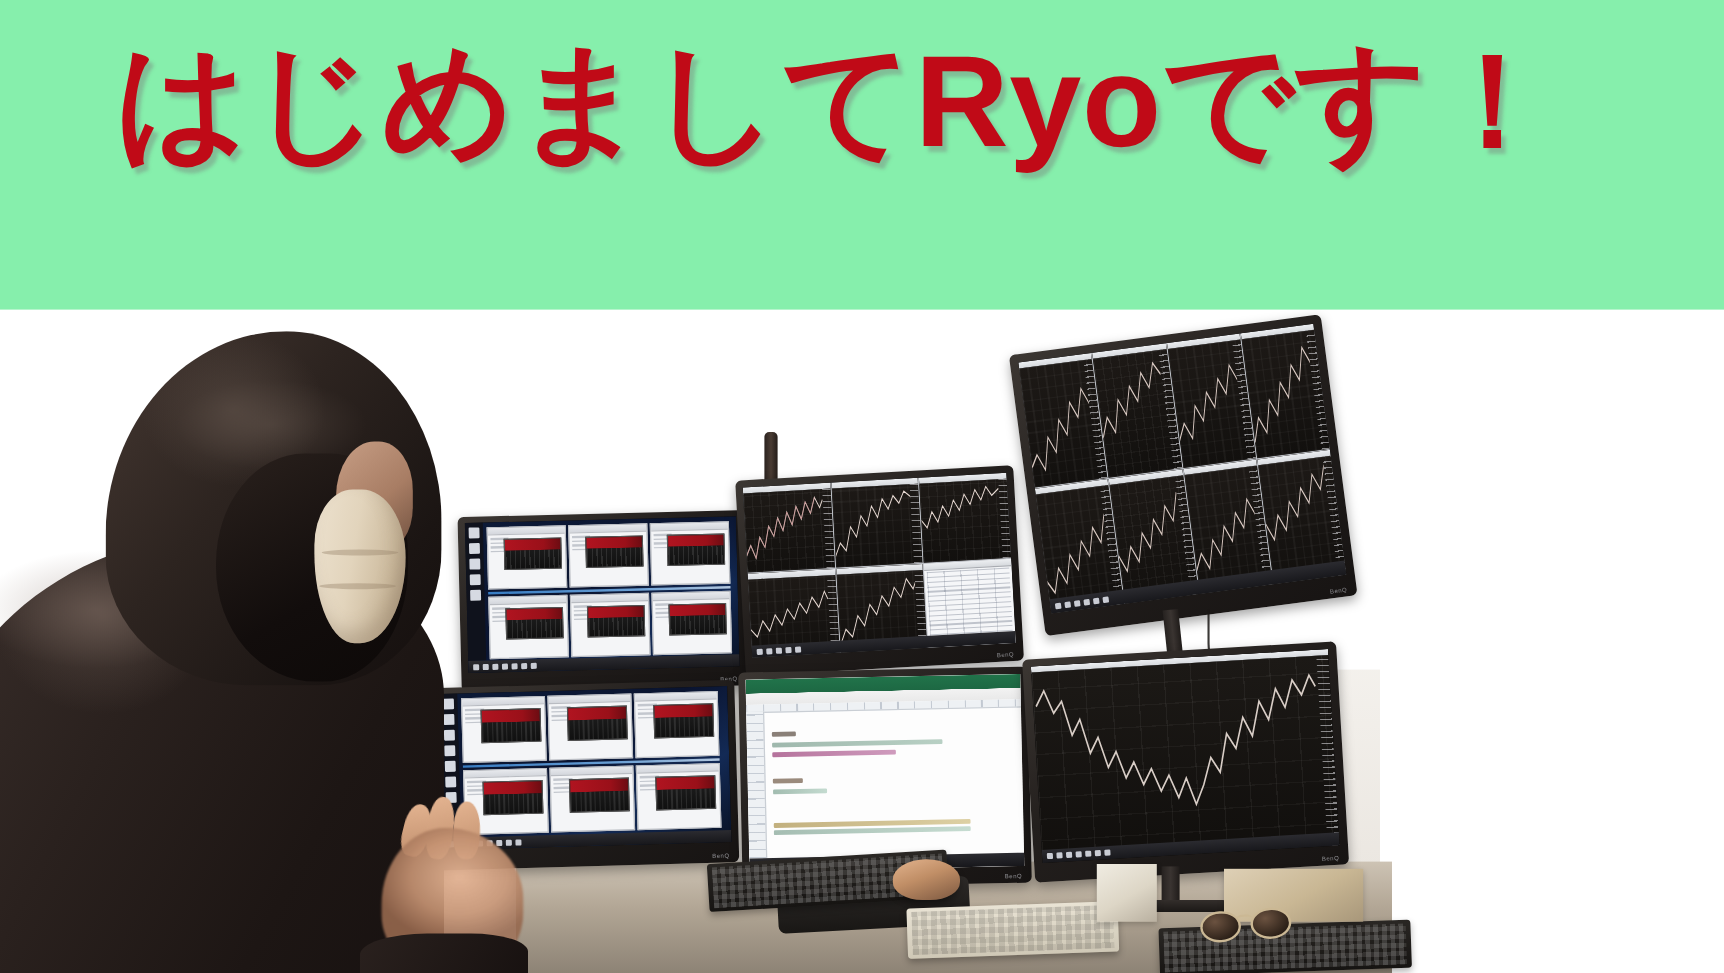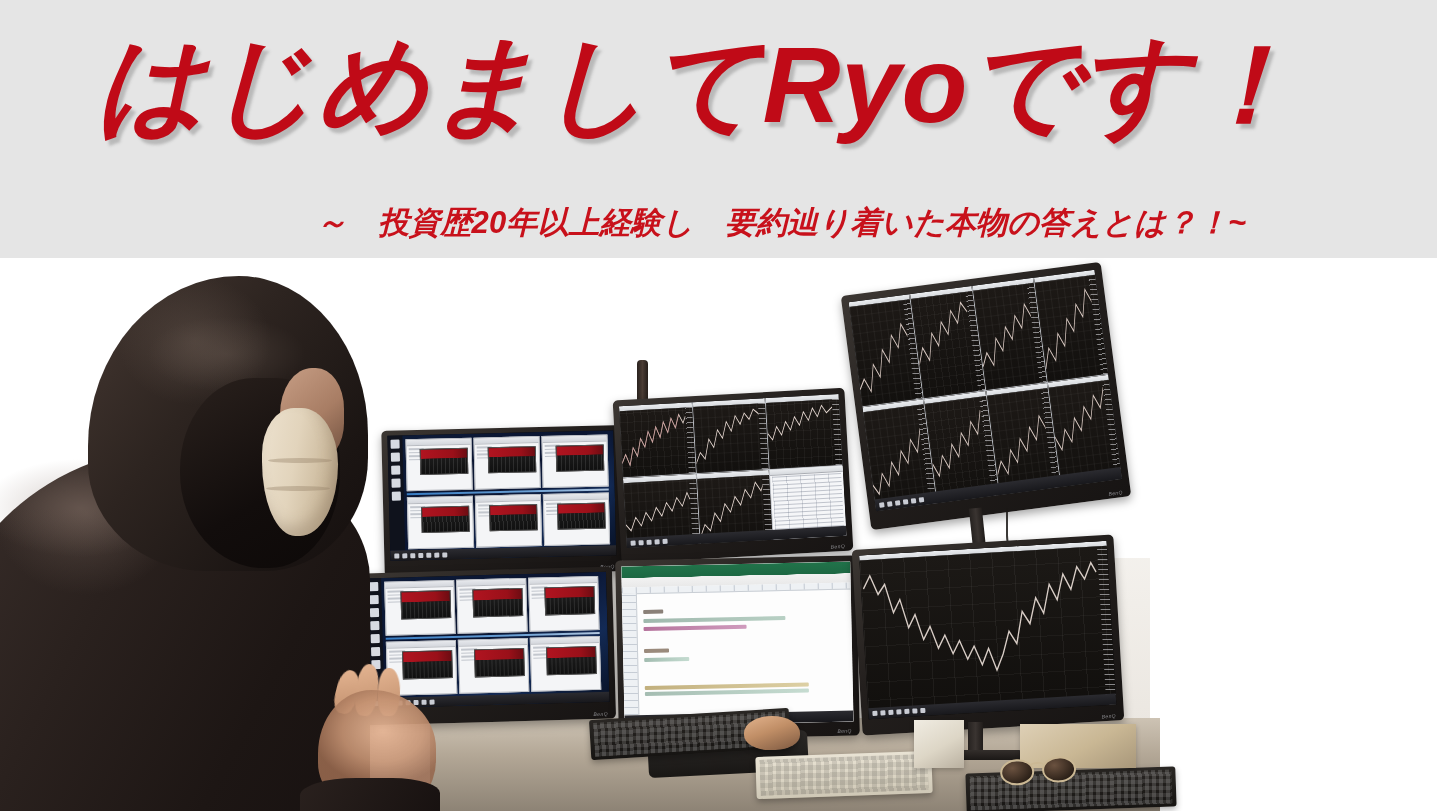--- a/index.html
+++ b/index.html
@@ -11,23 +11,22 @@
     width: 1437px;
     height: 811px;
     overflow: hidden;
     font-family: "Liberation Sans", "DejaVu Sans", sans-serif;
     position: relative;
   }
 
   #slide {
     position: absolute;
     inset: 0;
-    background: #e5e5e5;
+    background: #86efac;
     overflow: hidden;
-    font-style: italic;
   }
 
   
   .headline {
     position: absolute;
     left: 96px;
     top: 22px;
     width: 1260px;
     font-size: 108px;
     line-height: 1.16;
@@ -418,21 +417,20 @@
     opacity: 0.85;
   }
 </style>
 </head>
 <body>
 
 <div id="slide">
 
   <div class="headline">はじめましてRyoです！</div>
 
-  <div class="subhead">～　投資歴20年以上経験し　要約辿り着いた本物の答えとは？！~</div>
 
   <div id="photo">
 
     <div class="person wall"></div>
     <div class="person desk"></div>
 
     <div class="monitor" style="left:383px; top:170px; width:238px; height:146px; transform:rotate(-1.4deg);">
       <div class="bezel"></div>
       <div class="screen" style="left:6px; top:5px; right:6px; bottom:16px;">
         <div class="win-desk"></div>

